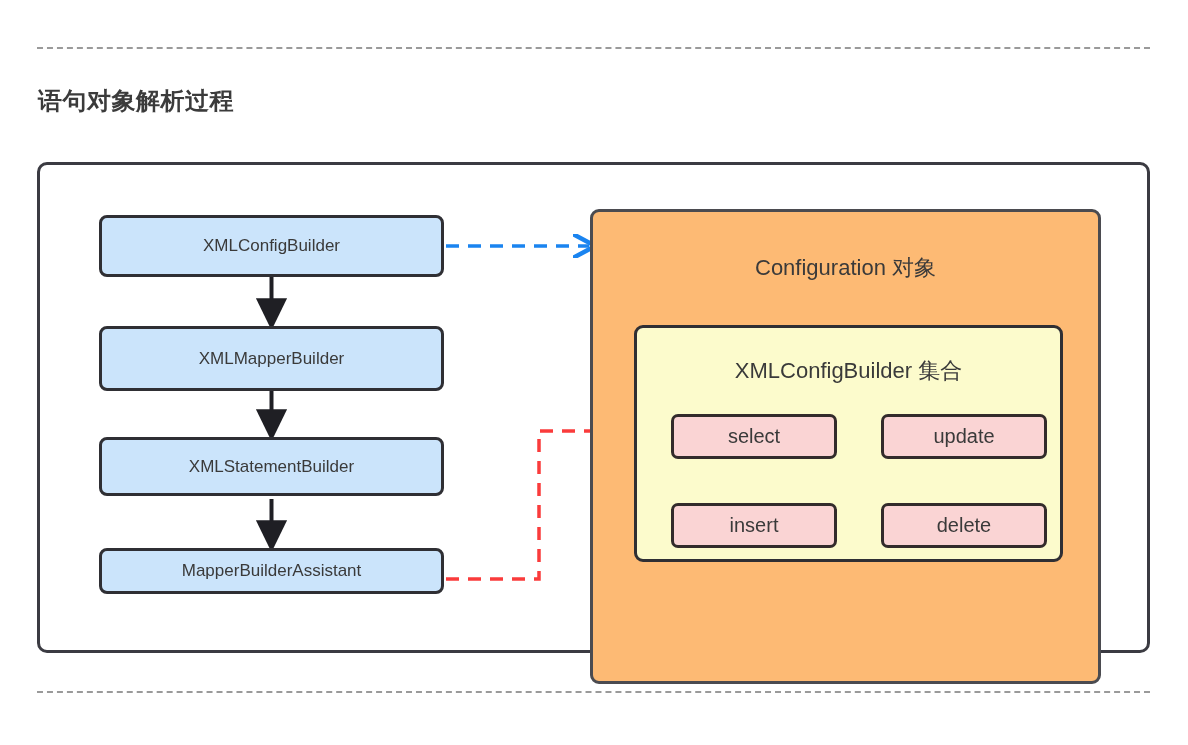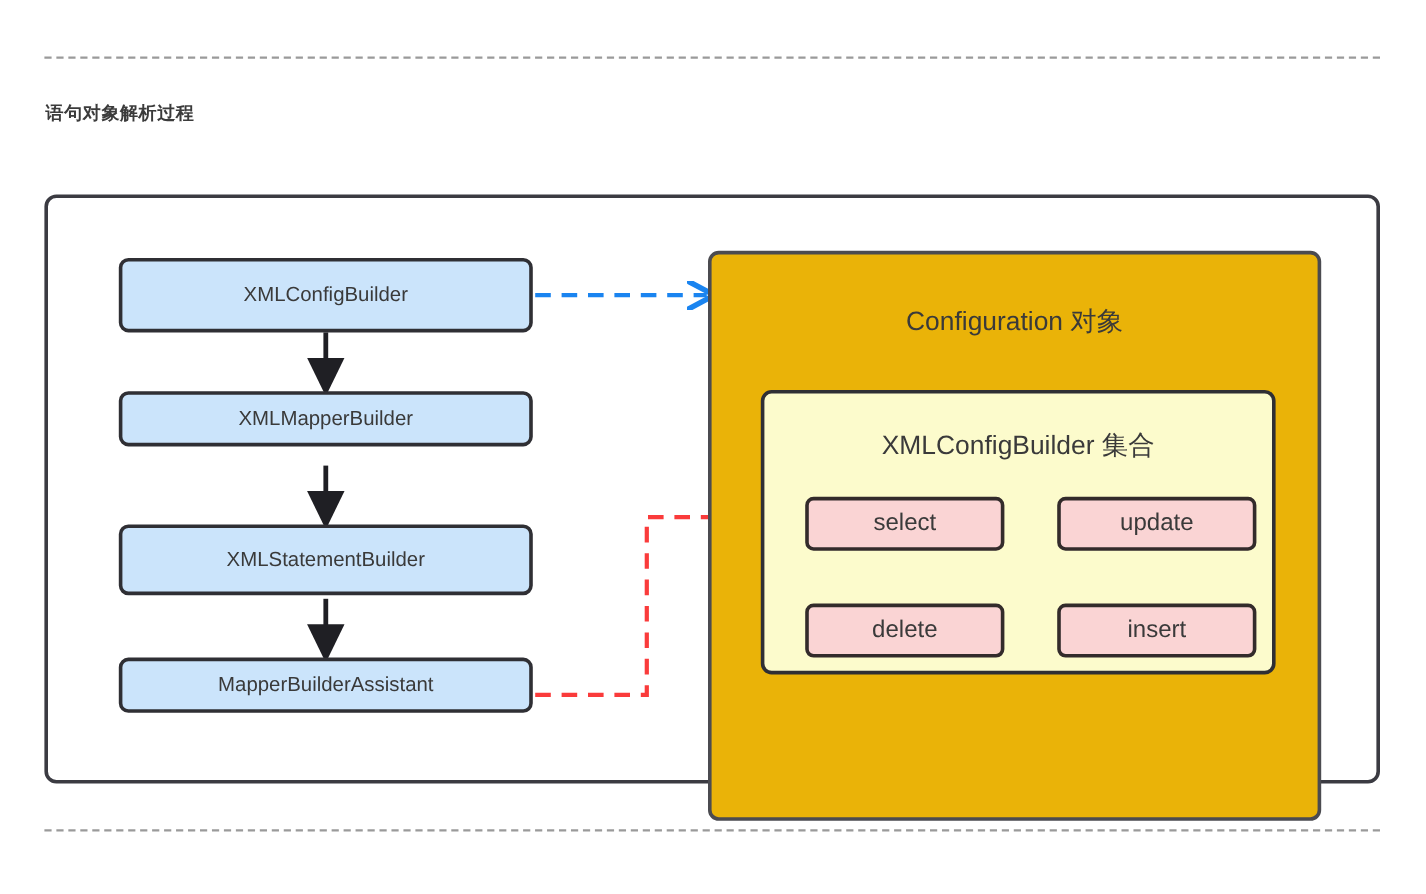--- a/index.html
+++ b/index.html
@@ -24,21 +24,21 @@
     border-top: 2px dashed #9a9a9a;
   }
   #divider-top    { top: 47px; }
   #divider-bottom { top: 691px; }
 
   
   #section-title {
     position: absolute;
     left: 38px;
     top: 85px;
-    font-size: 15px;
+    font-size: 24px;
     font-weight: bold;
     color: #3b3b3b;
     letter-spacing: .5px;
     white-space: nowrap;
   }
 
   
   #diagram-frame {
     position: absolute;
     left: 37px;
@@ -71,35 +71,35 @@
   .node.pink {
     background: #fad4d4;
     border-color: #332b2b;
     border-width: 3px;
     border-radius: 7px;
     font-size: 20px;
   }
 
   
   #node-xmlconfigbuilder     { left: 59px;  top: 50px;  width: 345px; height: 62px; }
-  #node-xmlmapperbuilder     { left: 59px;  top: 161px; width: 345px; height: 46px; }
+  #node-xmlmapperbuilder     { left: 59px;  top: 161px; width: 345px; height: 65px; }
   #node-xmlstatementbuilder  { left: 59px;  top: 272px; width: 345px; height: 59px; }
   #node-mapperbuilderassist  { left: 59px;  top: 383px; width: 345px; height: 46px; }
 
   
   #configuration-box {
     position: absolute;
     left: 550px;
     top: 44px;
     width: 511px;
     height: 475px;
     box-sizing: border-box;
     border: 3px solid #4b4b50;
     border-radius: 9px;
-    background: #eab308;
+    background: #fdba74;
   }
   #configuration-label {
     position: absolute;
     left: 0;
     right: 0;
     top: 41px;
     text-align: center;
     font-size: 22px;
     color: #3a3a3a;
     white-space: nowrap;
@@ -213,24 +213,24 @@
       <div id="mappedstatement-label">XMLConfigBuilder 集合</div>
 
       <div id="statement-grid">
         <div class="node pink">
           <span>select</span>
         </div>
         <div class="node pink">
           <span>update</span>
         </div>
         <div class="node pink">
+          <span>insert</span>
+        </div>
+        <div class="node pink">
           <span>delete</span>
-        </div>
-        <div class="node pink">
-          <span>insert</span>
         </div>
       </div>
     </div>
   </div>
 
 </div>
 
 <div class="hr-dashed" id="divider-bottom"></div>
 
 </body></html>

